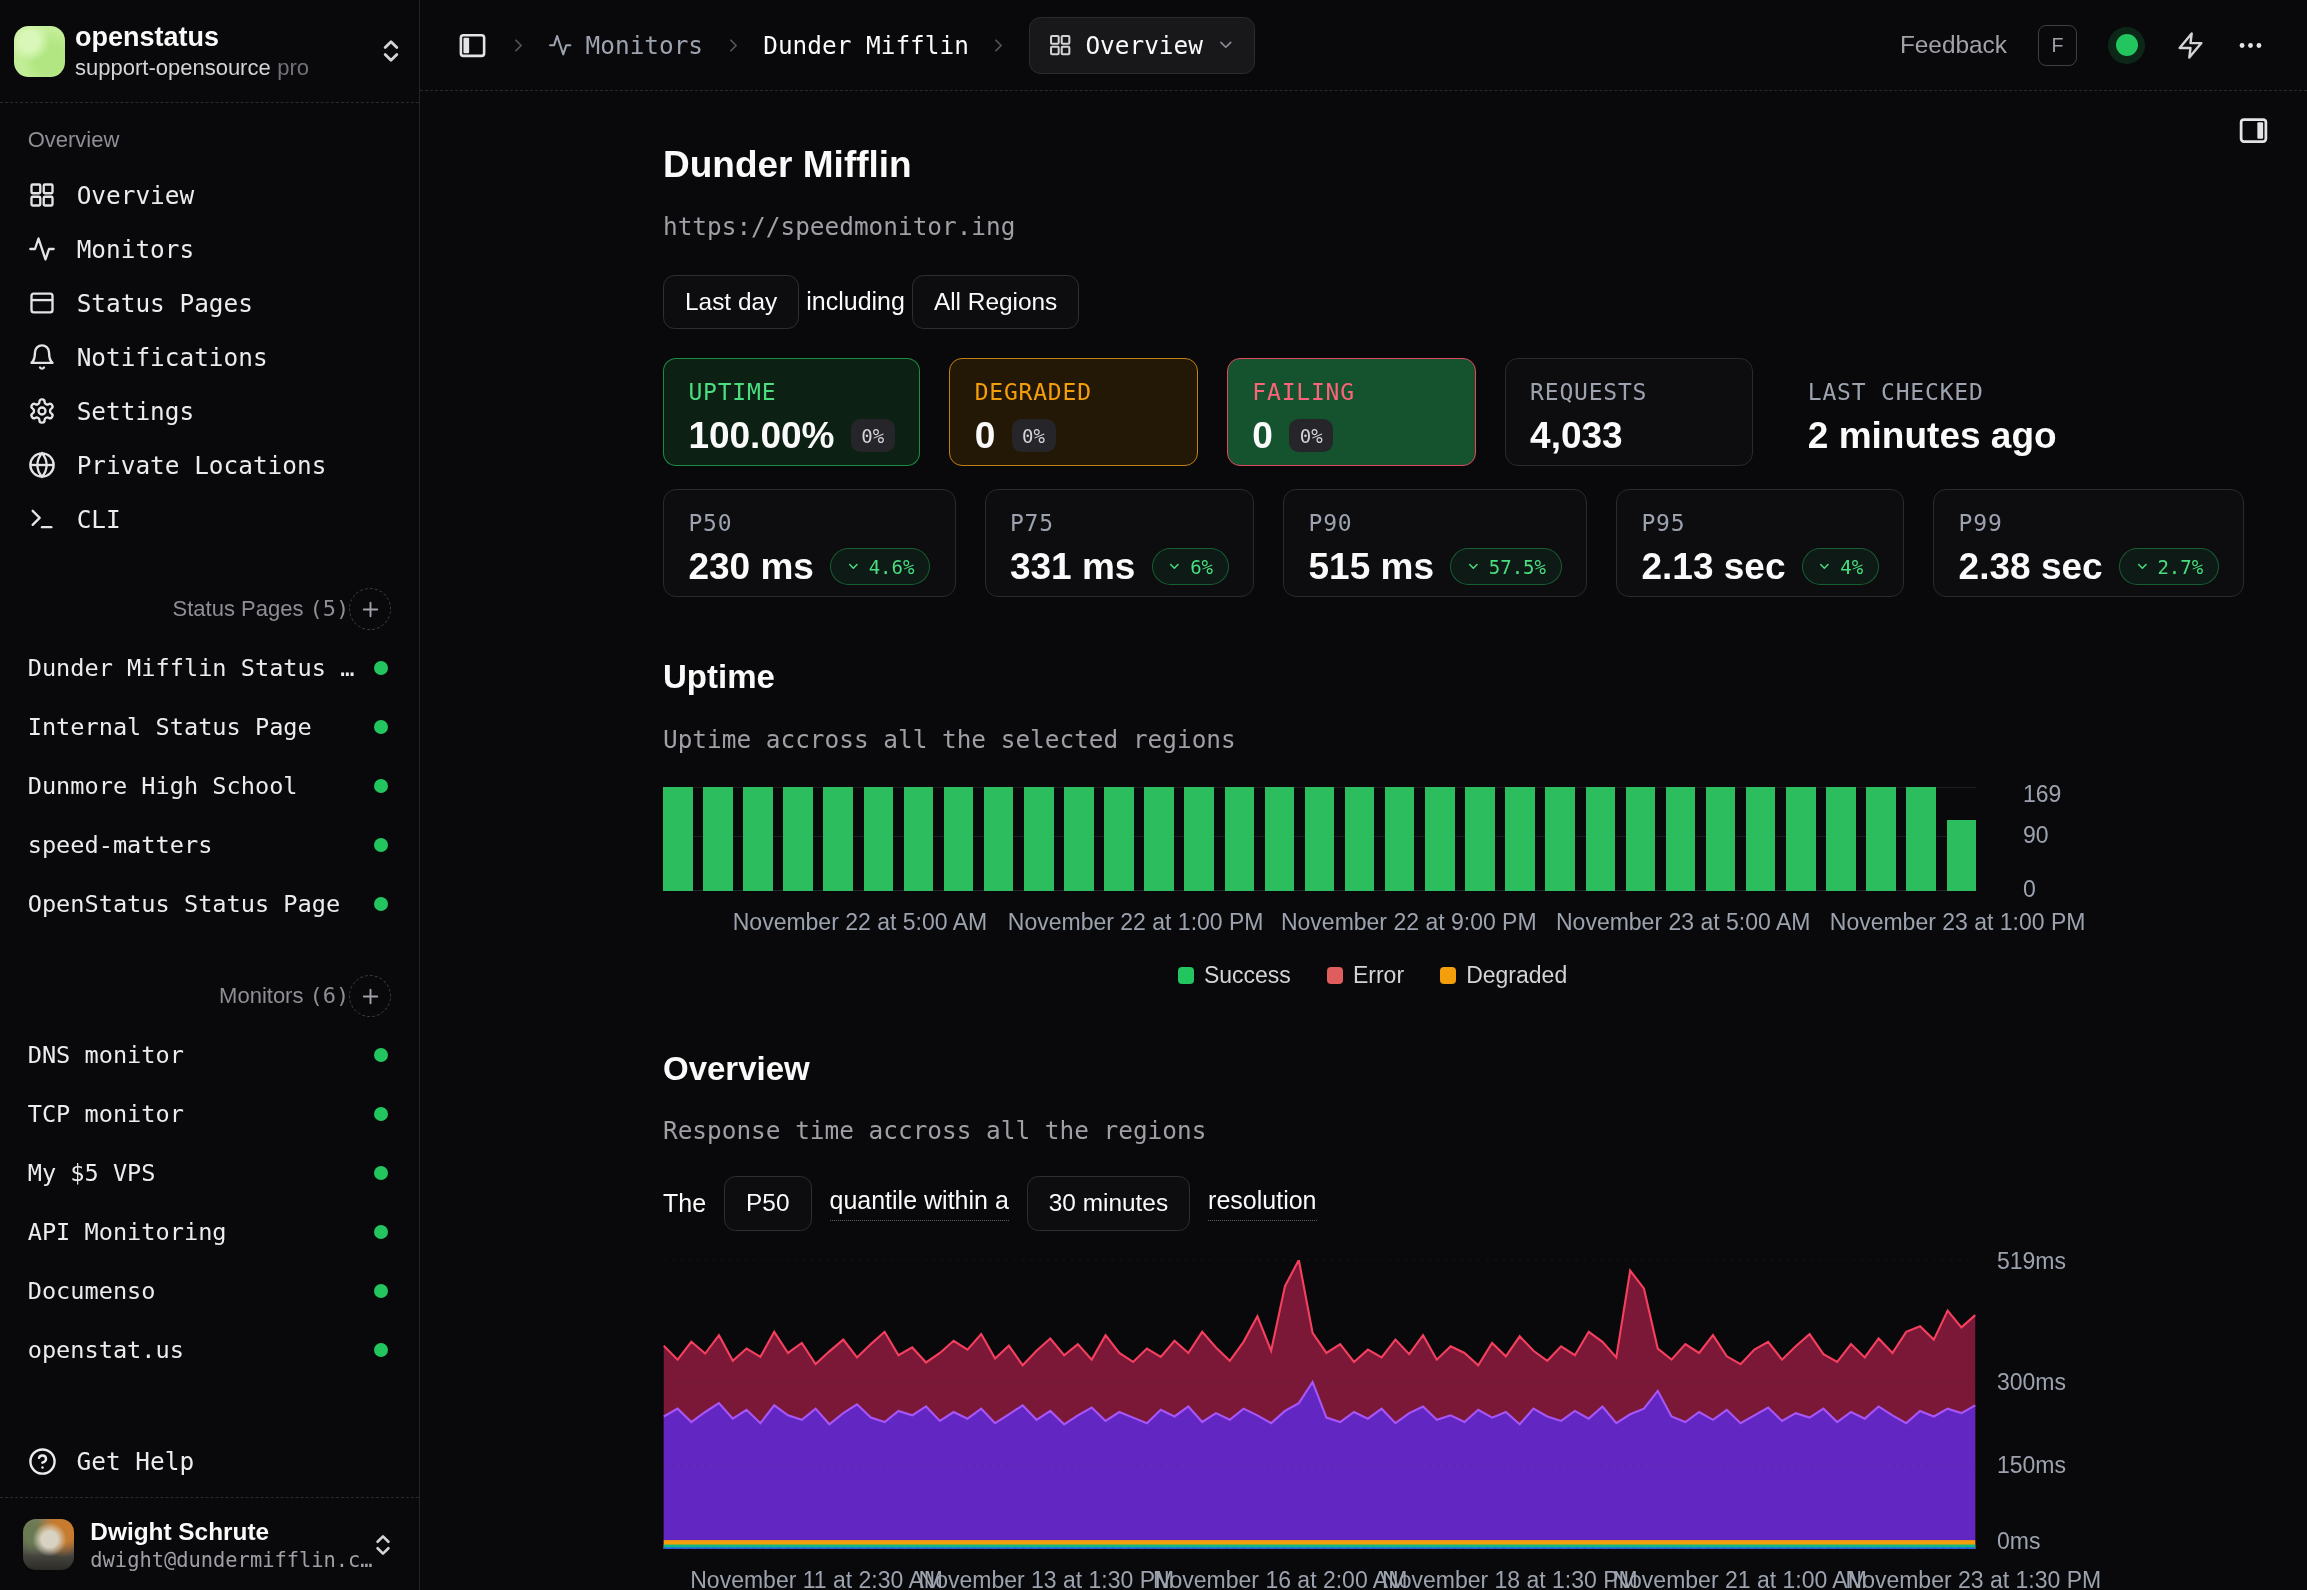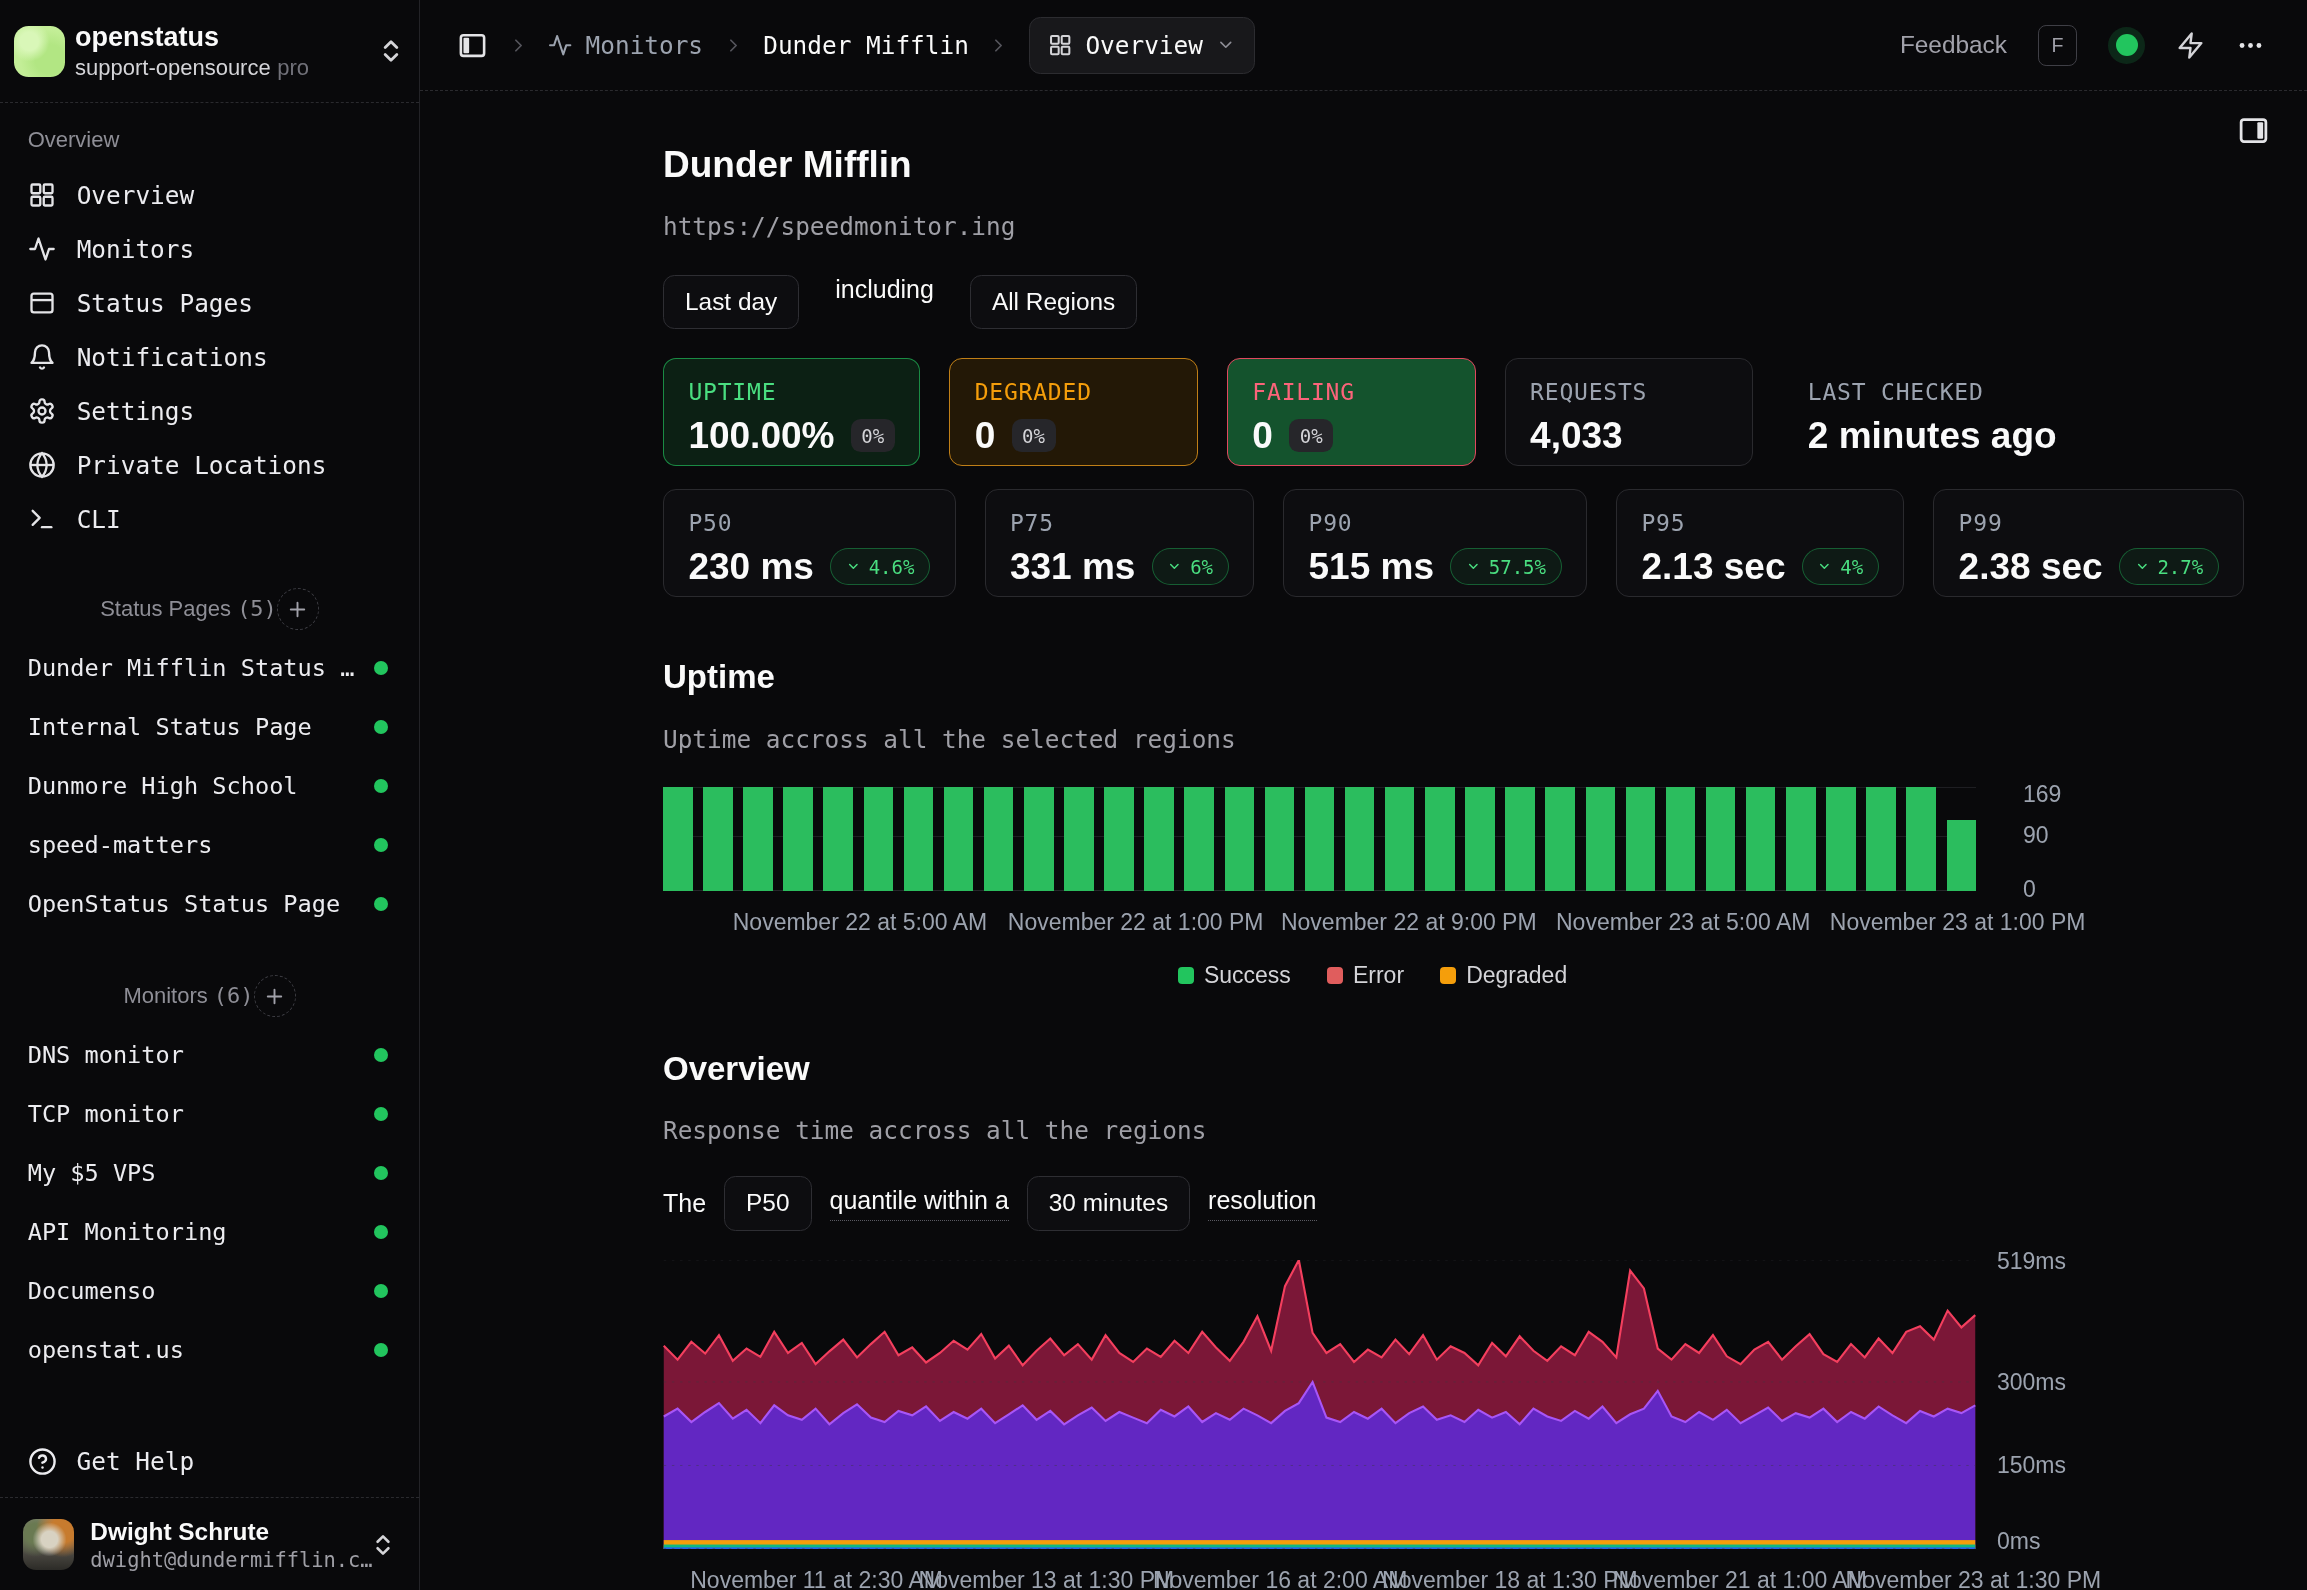--- a/index.html
+++ b/index.html
@@ -20,21 +20,21 @@
   .org-meta{flex:1;min-width:0}
   .org-name{font-size:27px;font-weight:700;line-height:33px}
   .org-plan{font-size:22px;color:#d4d4d8;line-height:27px;white-space:nowrap}
   .org-plan .pro{color:#717179;margin-left:6.5px}
   .ud-chevron{color:#d4d4d8;flex:none}
 
   .nav{padding:24.4px 24.4px 0 24.4px}
   .section-label{font-size:22px;color:#8e8e96;margin:0 0 14.7px 3.3px;display:flex;align-items:center;justify-content:space-between}
   .nav-item{display:flex;align-items:center;gap:21px;height:54px;color:#ececf0;font-size:24.4px;cursor:pointer;padding:0 3.3px;border-radius:8.1px}
   .nav-item .ic{color:#e4e4e7;flex:none}
-  .list-head{display:flex;align-items:center;justify-content:center;margin:42px 0 8.1px 0;padding:0 3.3px}
+  .list-head{display:flex;align-items:center;justify-content:flex-end;margin:42px 0 8.1px 0;padding:0 3.3px}
   .list-head .lbl{font-size:22px;color:#8e8e96}
   .plus-btn{width:42px;height:42px;border:0.8px dashed #3e3e44;border-radius:50%;display:flex;align-items:center;justify-content:center;color:#a1a1aa;cursor:pointer;background:transparent}
   .list-item{display:flex;align-items:center;justify-content:space-between;height:59px;padding:0 6.5px 0 3.3px;font-size:23.6px;color:#ececf0;cursor:pointer;border-radius:8.1px}
   .dot{width:14px;height:14px;border-radius:50%;background:#22c55e;flex:none}
 
   .sidebar-bottom{margin-top:auto}
   .gethelp{display:flex;align-items:center;gap:19.6px;font-size:24.4px;color:#ececf0;padding:21px 28px;cursor:pointer}
   .userrow{display:flex;align-items:center;gap:16.3px;padding:18px 23px;border-top:0.8px dashed #2a2a2e}
   .avatar{width:51px;height:51px;border-radius:13px;flex:none;
     background:
@@ -63,21 +63,21 @@
   .statusdot i{width:22px;height:22px;border-radius:50%;background:#22c55e;display:block}
   .zap{color:#d4d4d8;cursor:pointer}
   .dots{color:#e4e4e7;cursor:pointer}
 
   .panel-toggle{position:absolute;right:37px;top:114px;color:#e4e4e7;cursor:pointer}
 
   
   .content{position:absolute;left:243px;top:91px;width:1419px}
   .page-title{font-size:37px;font-weight:700;margin-top:52px;line-height:44px}
   .page-url{font-size:24.4px;color:#9f9fa6;margin-top:21px;line-height:29px}
-  .filters{display:flex;align-items:flex-start;gap:36px;margin-top:34px}
+  .filters{display:flex;align-items:center;gap:7px;margin-top:34px}
   .pill-btn{background:#0d0d10;border:0.8px solid #2e2e33;border-radius:11.4px;padding:12.2px 21px;font-size:24.4px;color:#fafafa;cursor:pointer}
   .joiner{font-size:25px;color:#fafafa}
 
   .grid5{display:grid;grid-template-columns:repeat(5,1fr);gap:29px;margin-top:29px}
   .card{box-sizing:border-box;border-radius:13px;border:0.8px solid #2a2a2e;background:#0d0d10;padding:19.6px 24.4px;height:108px}
   .card .lbl{font-size:23px;letter-spacing:0.8px}
   .vrow{display:flex;align-items:center;gap:16.3px;margin-top:9.8px}
   .card .val{font-size:37px;font-weight:700;white-space:nowrap}
   .mini-badge{background:#26262a;color:#d4d4d8;border-radius:9.8px;padding:5.7px 10.6px;font-size:19px}
   .card.success{border-color:rgba(34,197,94,.65);background:#0c2014}

